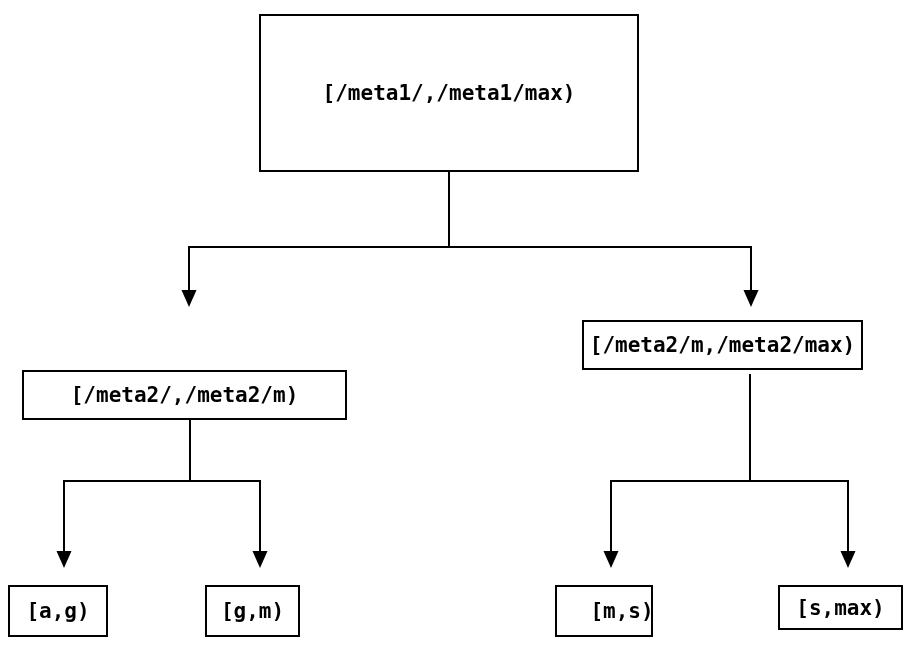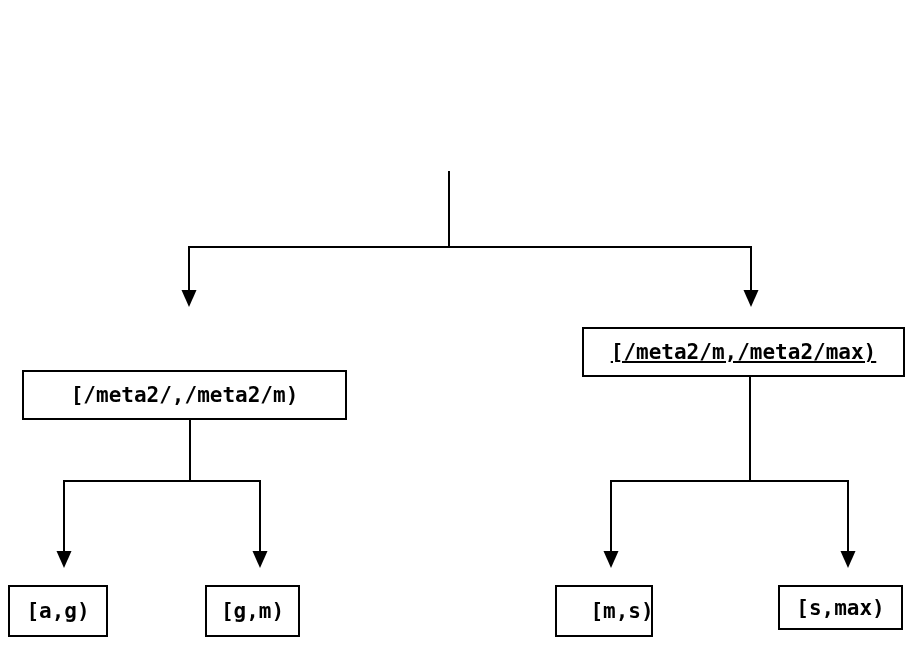--- a/index.html
+++ b/index.html
@@ -45,21 +45,21 @@
     display: flex;
     align-items: center;
     justify-content: center;
     font-size: 21px;
     font-weight: bold;
     white-space: nowrap;
     letter-spacing: 0px;
   }
   .node-root  { left: 259px; top: 14px;  width: 380px; height: 158px; }
   .node-left  { left: 22px;  top: 324px; width: 325px; height: 50px; margin-top: 46px; }
-  .node-right { left: 582px; top: 327px; width: 323px; height: 50px; text-decoration: underline; }
+  .node-right { left: 582px; top: 320px; width: 281px; height: 50px; }
   .node-leaf-ag   { left: 8px;   top: 585px; width: 100px; height: 52px; }
   .node-leaf-gm   { left: 205px; top: 585px; width: 95px;  height: 52px; }
   .node-leaf-ms   { left: 555px; top: 585px; width: 98px;  height: 52px; padding-left: 36px; }
   .node-leaf-smax { left: 778px; top: 585px; width: 125px; height: 45px; }
 </style>
 </head>
 <body>
 
 <div class="canvas">
 
@@ -71,20 +71,21 @@
 
     <path d="M190 374 V481 M64 552 V481 H260 V552"></path>
     <polygon points="56.5,551 71.5,551 64,568"></polygon>
     <polygon points="252.5,551 267.5,551 260,568"></polygon>
 
     <path d="M750 374 V481 M611 552 V481 H848 V552"></path>
     <polygon points="603.5,551 618.5,551 611,568"></polygon>
     <polygon points="840.5,551 855.5,551 848,568"></polygon>
   </svg>
 
+  <div class="node node-root">[/meta1/,/meta1/max)</div>
 
   <div class="node node-left">[/meta2/,/meta2/m)</div>
 
   <div class="node node-right">[/meta2/m,/meta2/max)</div>
 
   <div class="node node-leaf-gm">[g,m)</div>
 
   <div class="node node-leaf-ag">[a,g)</div>
 
   <div class="node node-leaf-ms">[m,s)</div>

